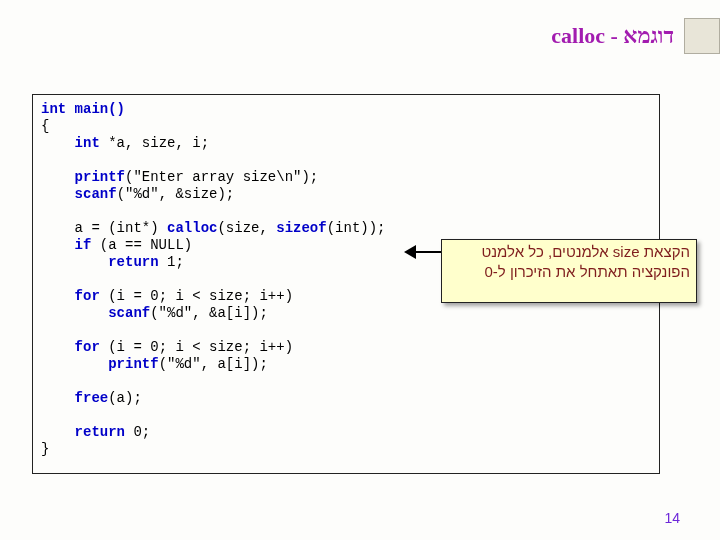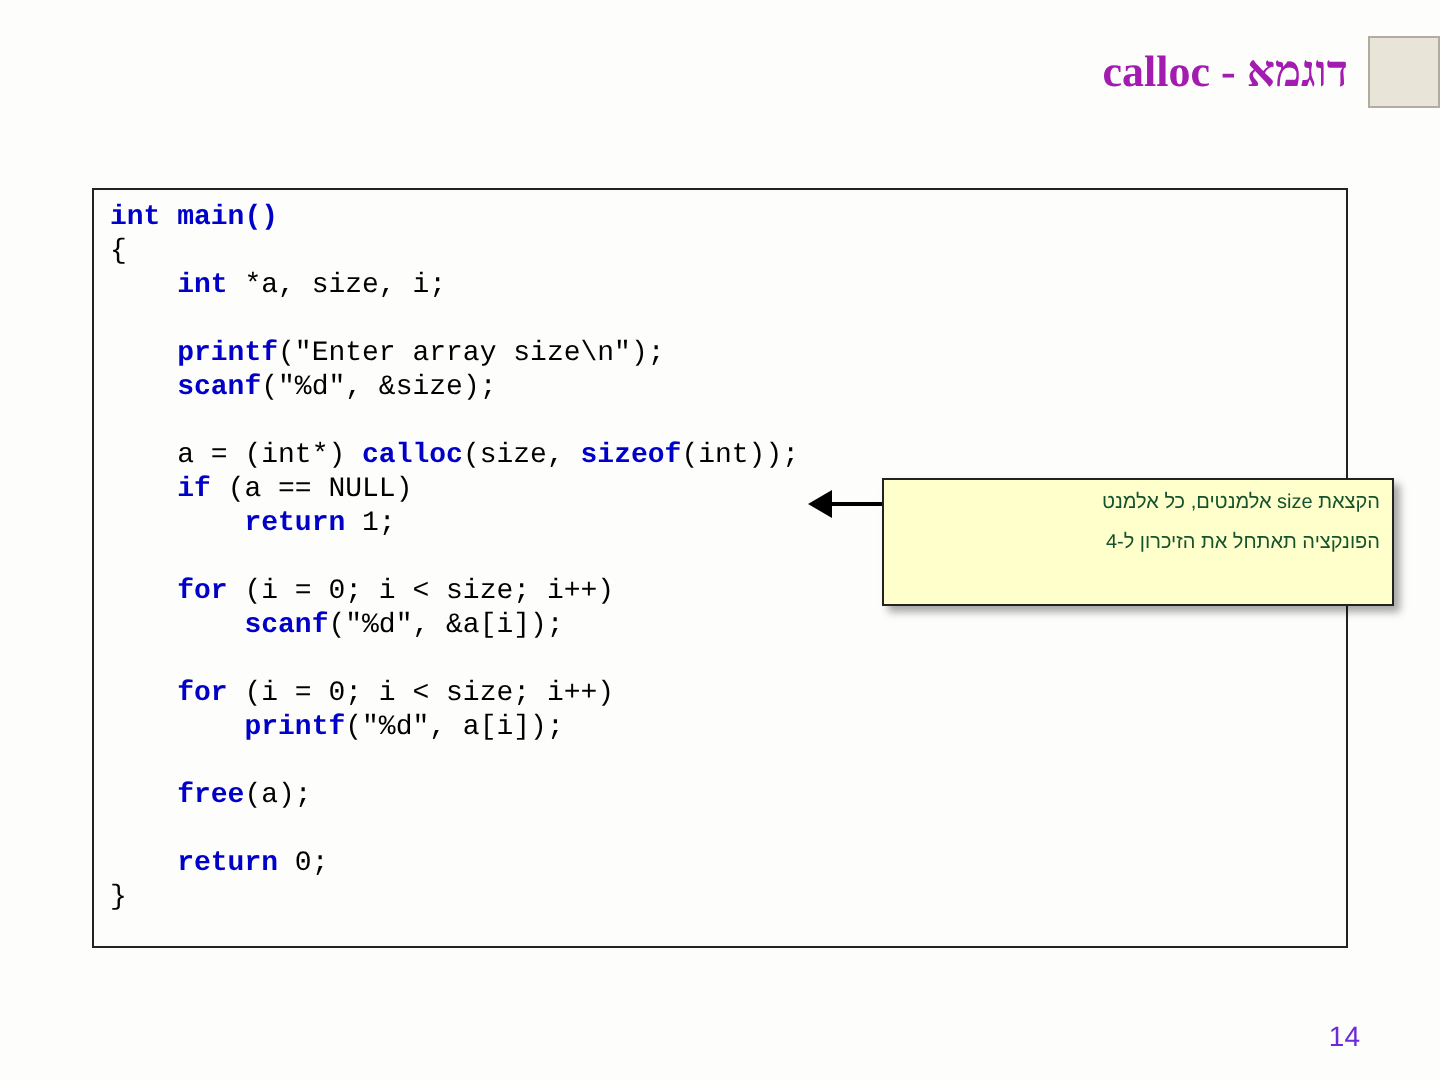--- a/index.html
+++ b/index.html
@@ -29,21 +29,21 @@
   }
   .title-square {
     width: 34px;
     height: 34px;
     background: #e8e5d8;
     border: 1px solid #b0ada0;
     margin-right: 0;
   }
   .code-box {
     position: absolute;
-    left: 46px;
+    left: 32px;
     top: 94px;
     width: 628px;
     height: 380px;
     border: 1px solid #222;
     background: #fdfdfb;
     font-family: "Courier New", monospace;
     font-size: 14px;
     line-height: 17px;
     white-space: pre;
     padding: 6px 8px;
@@ -55,27 +55,27 @@
   .annotation {
     position: absolute;
     left: 441px;
     top: 239px;
     width: 256px;
     height: 64px;
     background: #ffffcc;
     border: 1px solid #222;
     box-shadow: 3px 3px 4px rgba(0,0,0,0.35);
     font-family: Arial, sans-serif;
-    font-size: 10px;
+    font-size: 15px;
     line-height: 20px;
     direction: rtl;
     text-align: right;
     padding: 2px 6px;
     box-sizing: border-box;
-    color: #14532d;
+    color: #7f1d1d;
   }
   .arrow {
     position: absolute;
     left: 404px;
     top: 245px;
     width: 38px;
     height: 14px;
   }
   .arrow-line {
     position: absolute;
@@ -134,16 +134,16 @@
 <span class="blue">    return </span><span class="black">0;</span>
 <span class="black">}</span></div>
 
 <div class="arrow">
   <div class="arrow-line"></div>
   <div class="arrow-head"></div>
 </div>
 
 <div class="annotation">
   <div>הקצאת size אלמנטים, כל אלמנט</div>
-  <div>הפונקציה תאתחל את הזיכרון ל-4</div>
+  <div>הפונקציה תאתחל את הזיכרון ל-0</div>
 </div>
 
 <div class="page-num">14</div>
 
 </body></html>

